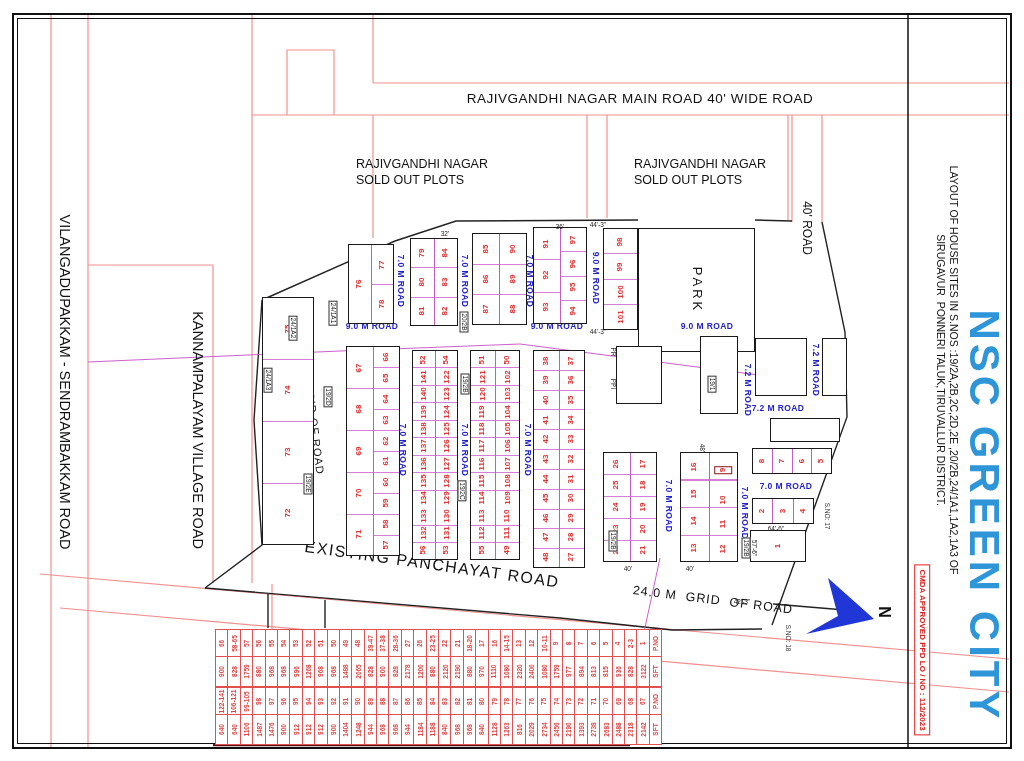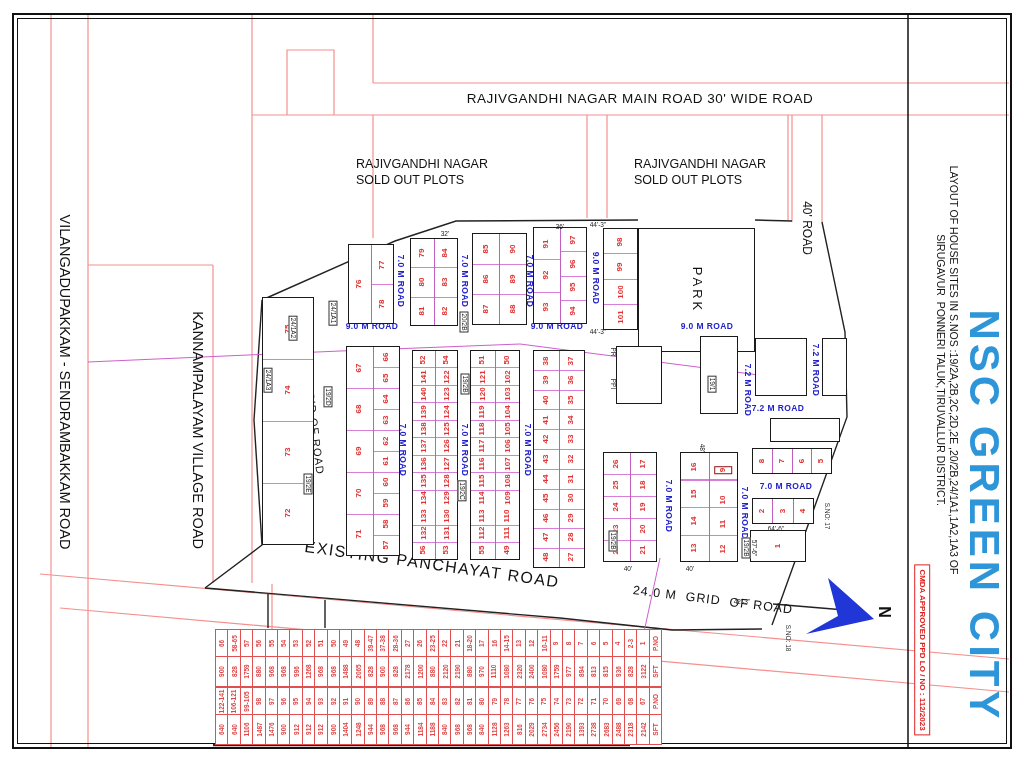--- a/index.html
+++ b/index.html
@@ -81,21 +81,21 @@
     <path d="M908 14 V747" stroke="#111" stroke-width="1.5"></path>
 
     <path d="M213 745 H630" stroke="#5a1010" stroke-width="2.5"></path>
 
     <path d="M828 578 L874 619 L806 634 L838 616 Z" fill="#2136d6" stroke="none"></path>
   </svg>
 
   <div class="frame"></div>
   <div class="frame2"></div>
 
-  <div class="lbl" style="left:640px;top:99px;font-size:13.5px;letter-spacing:.5px;">RAJIVGANDHI NAGAR MAIN ROAD 30' WIDE ROAD</div>
+  <div class="lbl" style="left:640px;top:99px;font-size:13.5px;letter-spacing:.5px;">RAJIVGANDHI NAGAR MAIN ROAD 40' WIDE ROAD</div>
   <div class="lbl" style="left:422px;top:172px;font-size:12.5px;text-align:left;">RAJIVGANDHI NAGAR
 SOLD OUT PLOTS</div>
   <div class="lbl" style="left:700px;top:172px;font-size:12.5px;text-align:left;">RAJIVGANDHI NAGAR
 SOLD OUT PLOTS</div>
   <div class="lbl v" style="left:806px;top:228px;font-size:12px;">40' ROAD</div>
   <div class="lbl v" style="left:65px;top:382px;font-size:14.5px;">VILANGADUPAKKAM - SENDRAMBAKKAM ROAD</div>
   <div class="lbl v" style="left:198px;top:430px;font-size:14.5px;">KANNAMPALAYAM VILLAGE ROAD</div>
   <div class="lbl" style="left:432px;top:565px;font-size:16px;letter-spacing:1.5px;transform:translate(-50%,-50%) rotate(8deg);">EXISTING PANCHAYAT ROAD</div>
   <div class="lbl" style="left:312px;top:407px;font-size:11px;letter-spacing:1px;transform:translate(-50%,-50%) rotate(83deg);">24.0 M GRID OF ROAD</div>
   <div class="lbl" style="left:713px;top:600px;font-size:12.5px;letter-spacing:1px;transform:translate(-50%,-50%) rotate(7deg);">24.0 M  GRID  OF ROAD</div>

